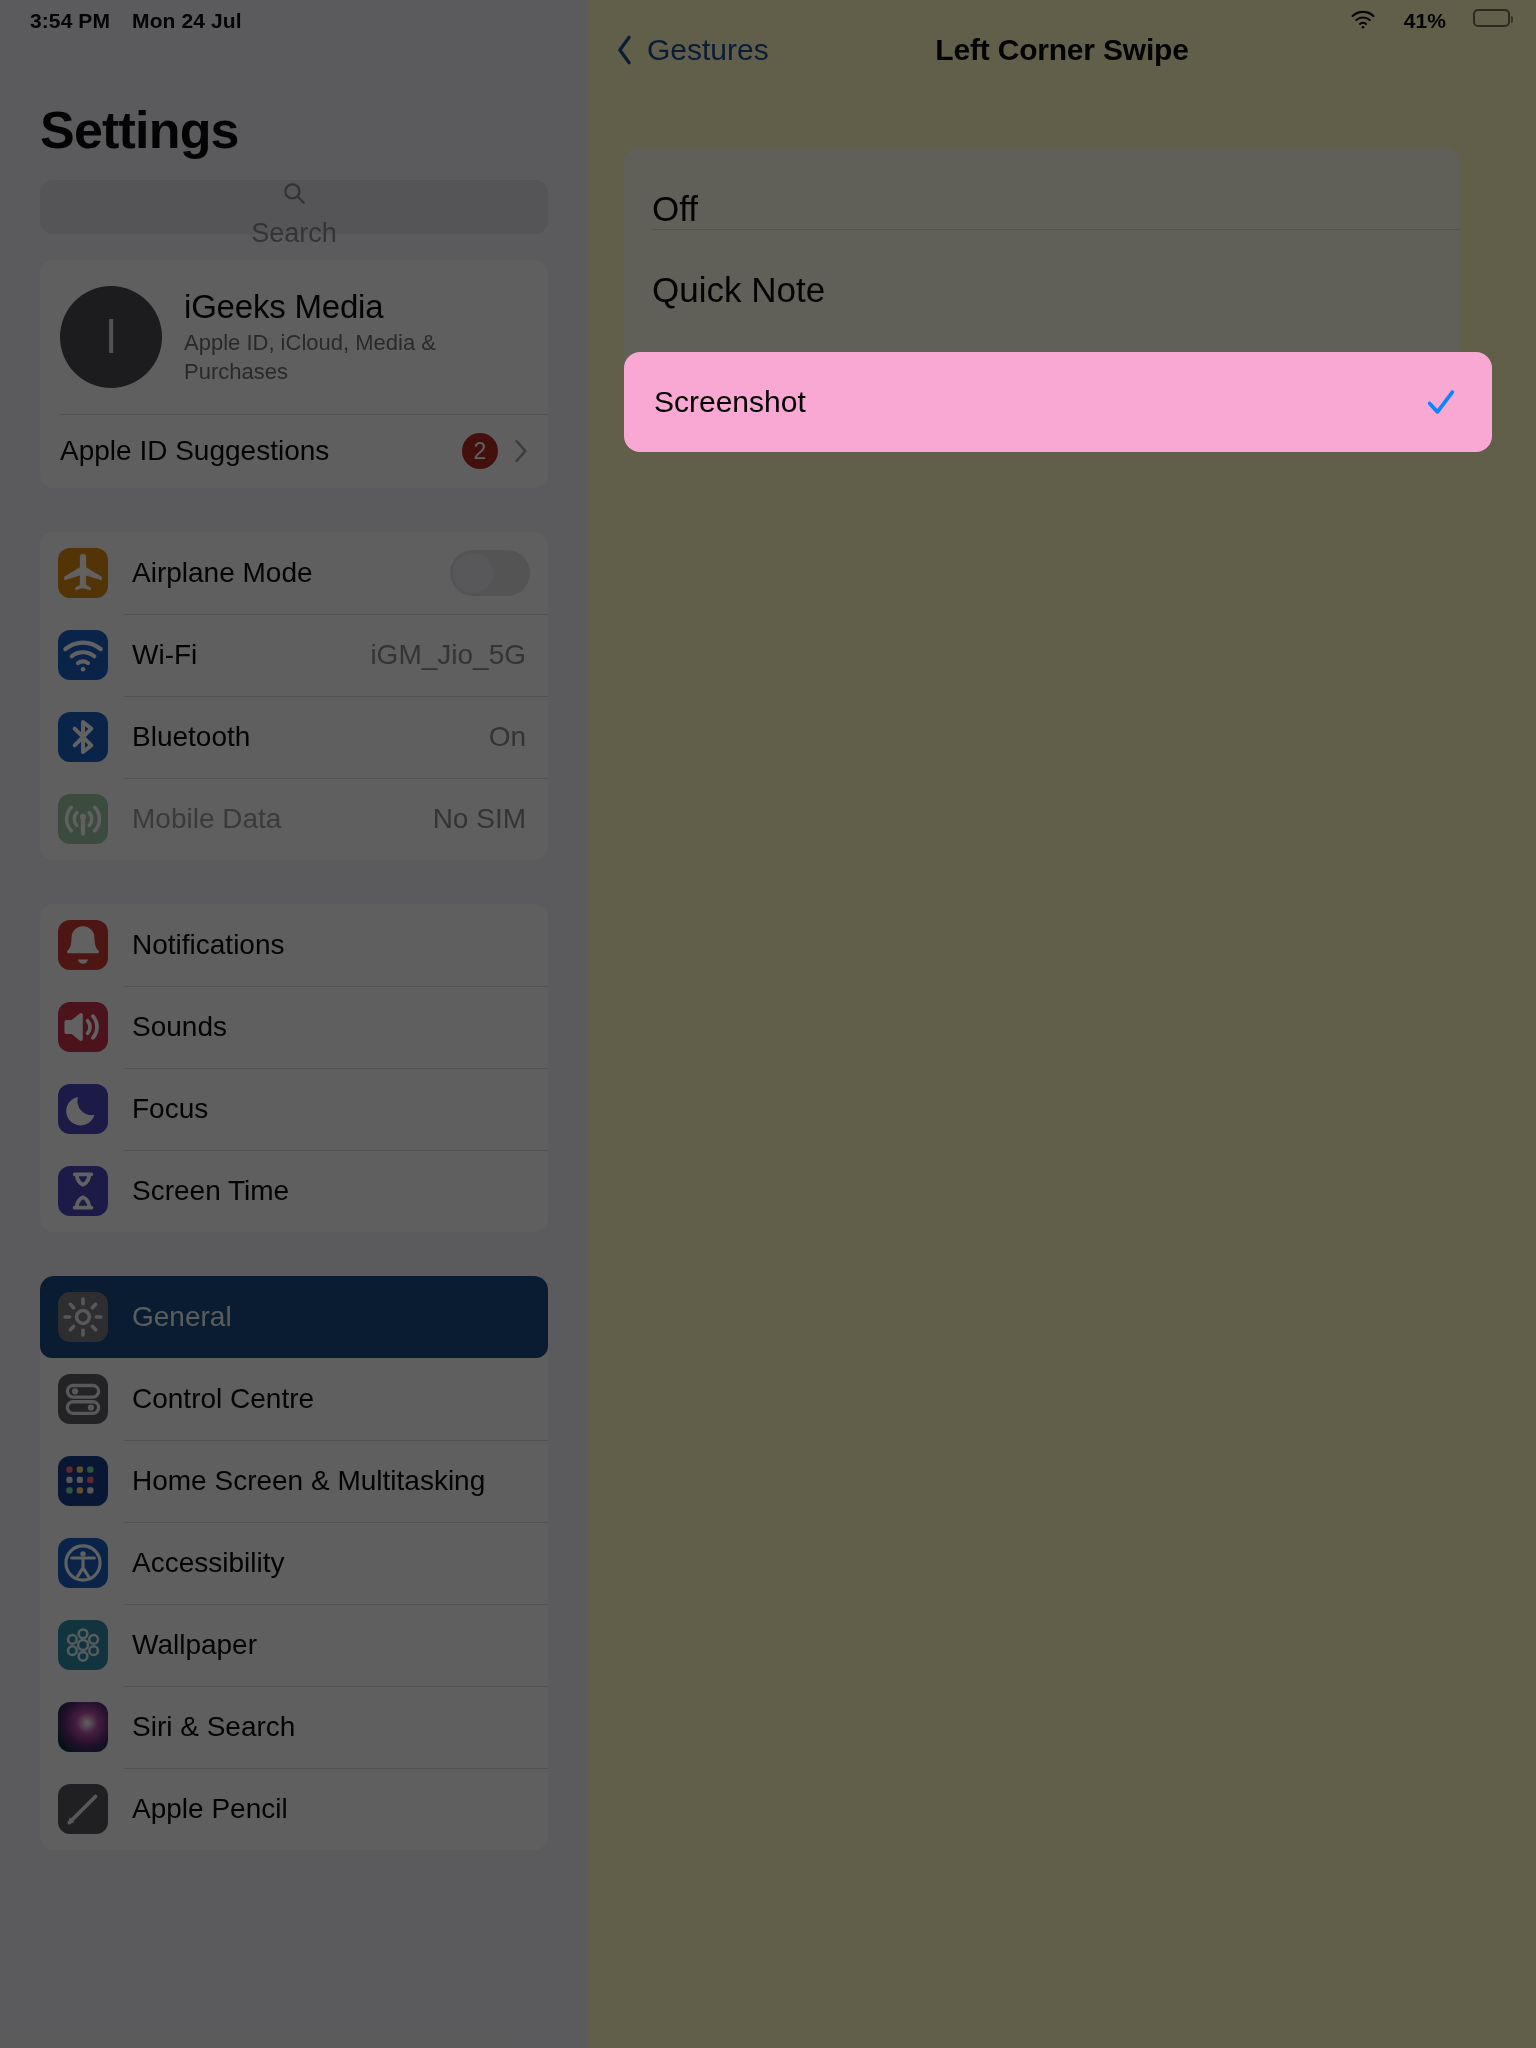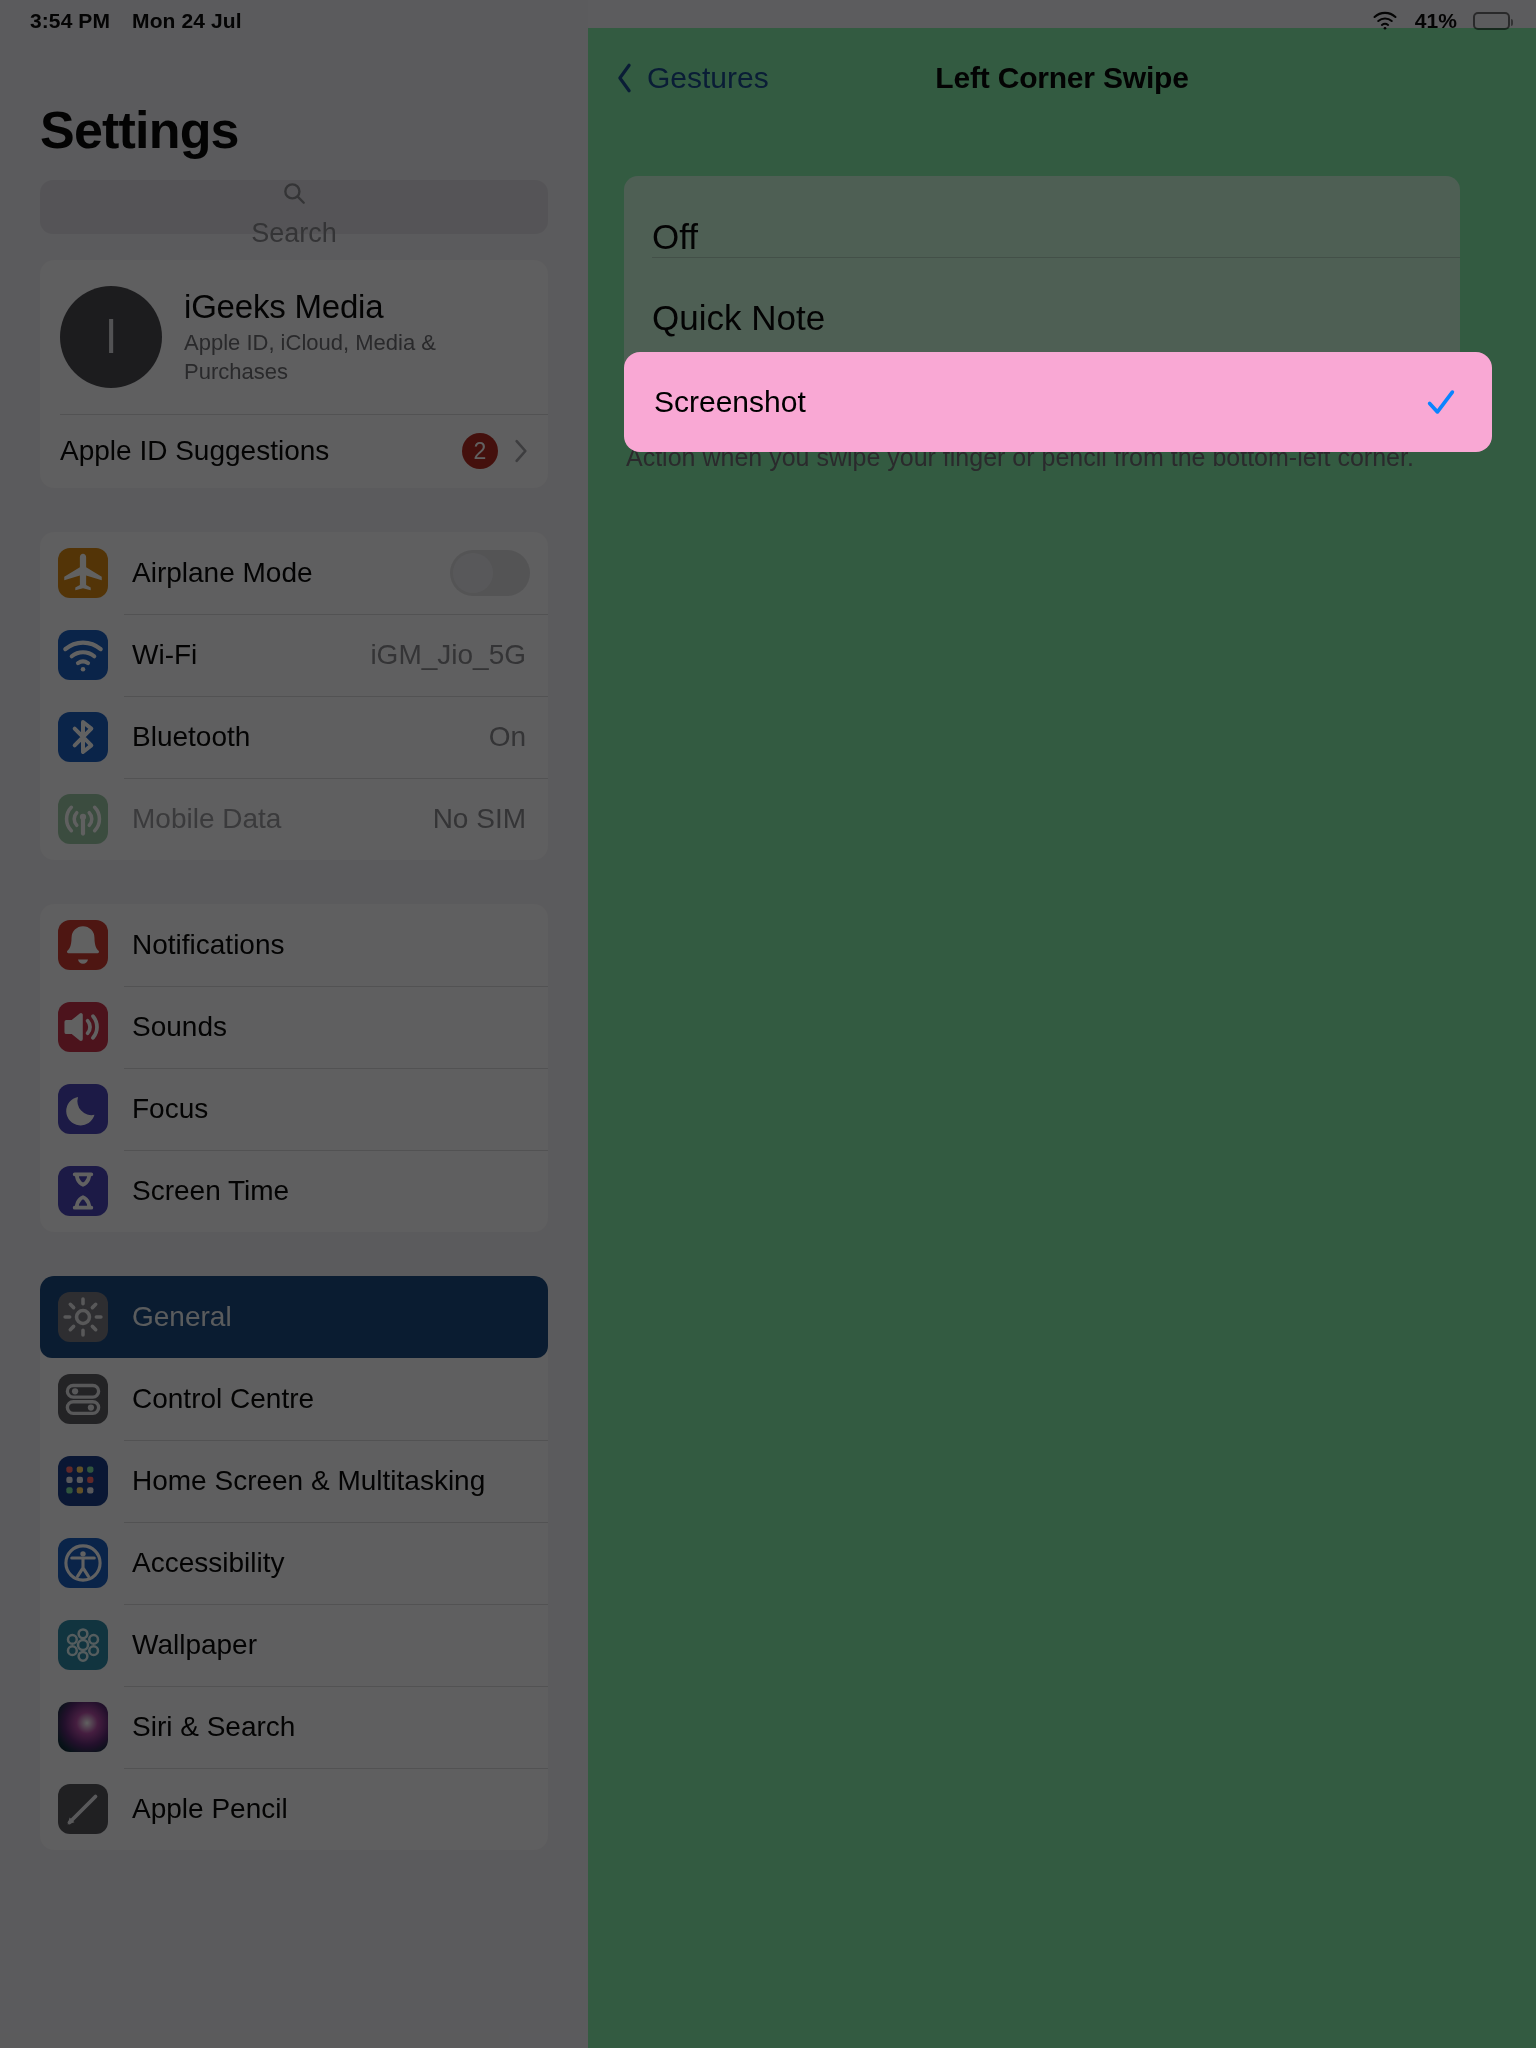--- a/index.html
+++ b/index.html
@@ -35,21 +35,21 @@
     display: flex;
     align-items: center;
     padding: 0 26px 0 30px;
     box-sizing: border-box;
     z-index: 10;
     color: #0b0b0b;
     font-size: 21px;
     letter-spacing: 0.1px;
   }
   .sb-left { display: flex; align-items: center; gap: 22px; font-weight: 600; }
-  .sb-right { margin-left: auto; display: flex; align-items: center; gap: 16px; font-weight: 600; }
+  .sb-right { margin-left: auto; display: flex; gap: 27px; font-weight: 600; }
   .battery-shell {
     width: 37px; height: 18px;
     border: 2px solid rgba(0,0,0,0.55);
     border-radius: 5px;
     position: relative;
     box-sizing: border-box;
     padding: 1.5px;
   }
   .battery-fill {
     height: 100%;
@@ -76,23 +76,22 @@
     width: 588px;
     flex: 0 0 588px;
     background: #efeef3;
     padding-top: 52px;
     box-sizing: border-box;
     overflow: hidden;
     position: relative;
   }
   #detail {
     flex: 1;
-    background: #86efac;
-    position: relative;
-    margin-top: 28px;
+    background: #fef9c3;
+    position: relative;
   }
 
   
   #settings-title {
     font-size: 52px;
     font-weight: 700;
     letter-spacing: -0.8px;
     color: #0a0a0a;
     margin: 48px 0 20px 40px;
   }

